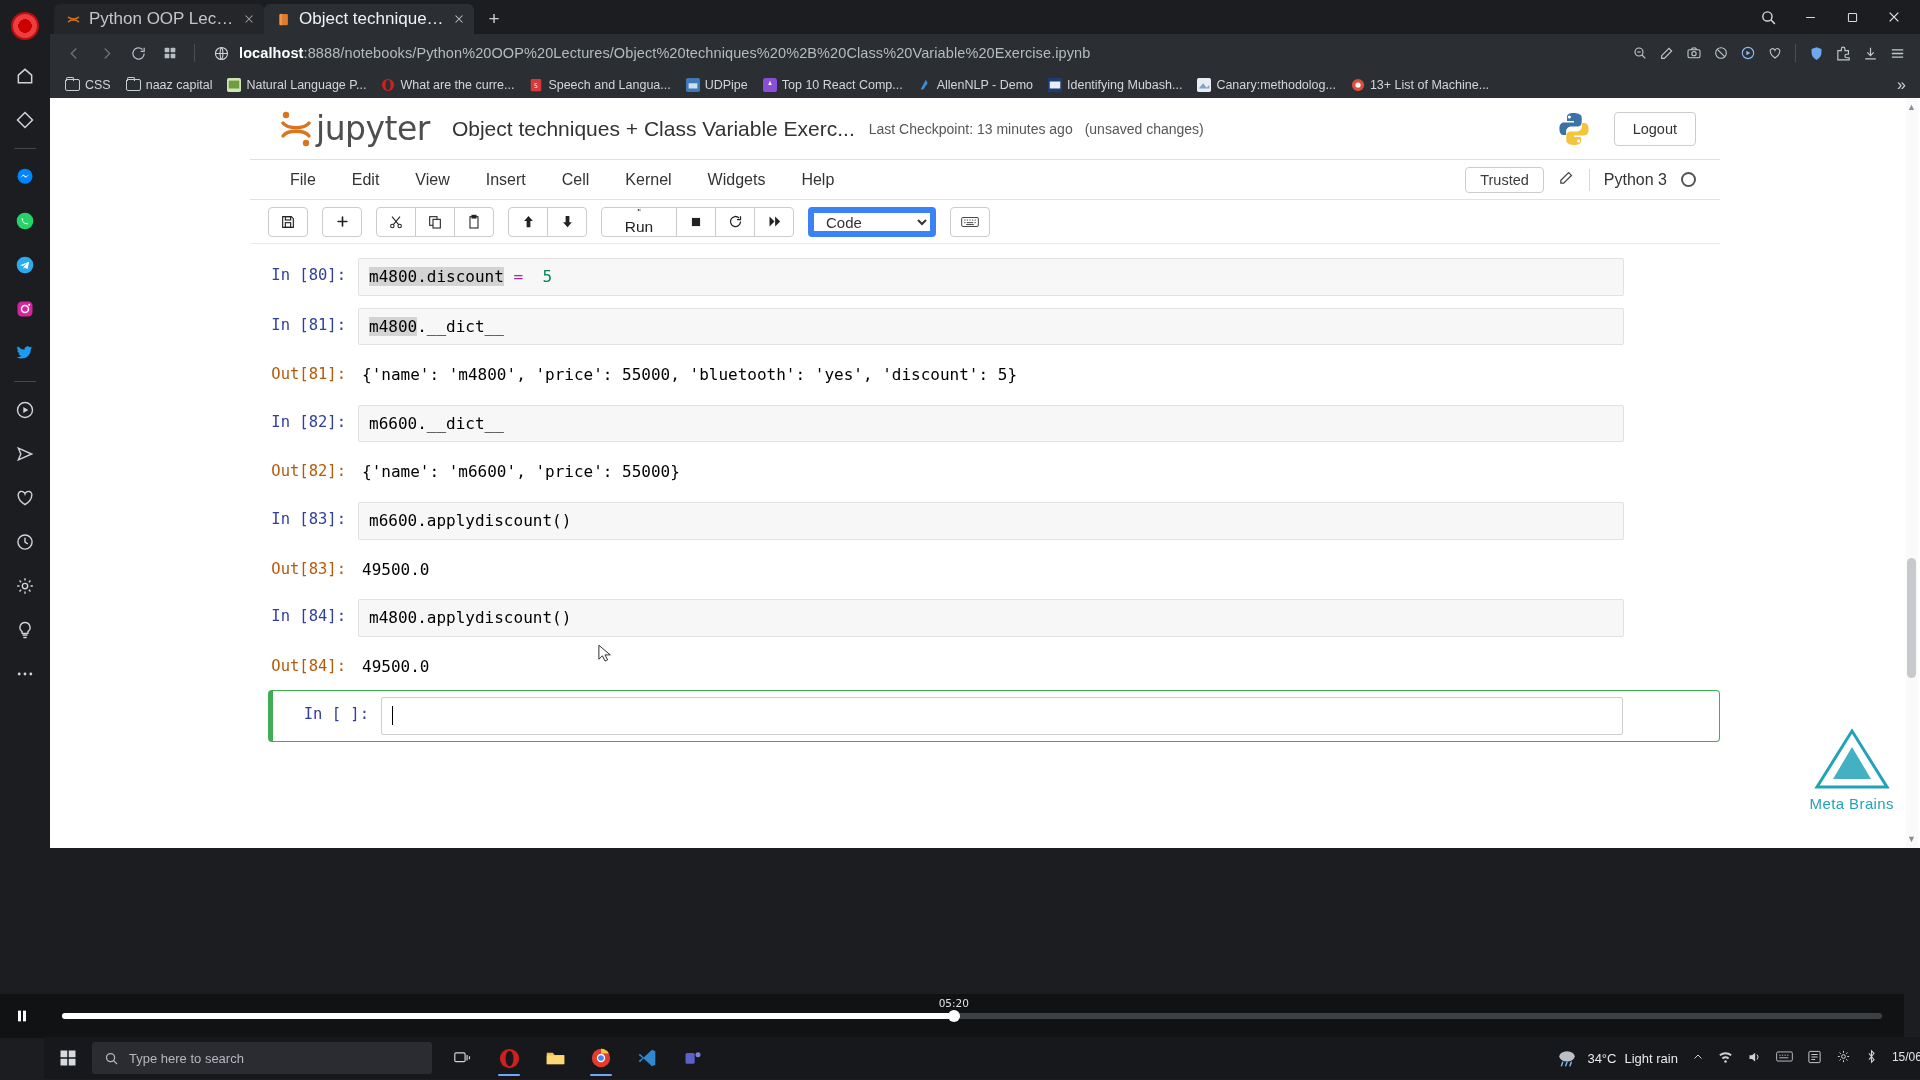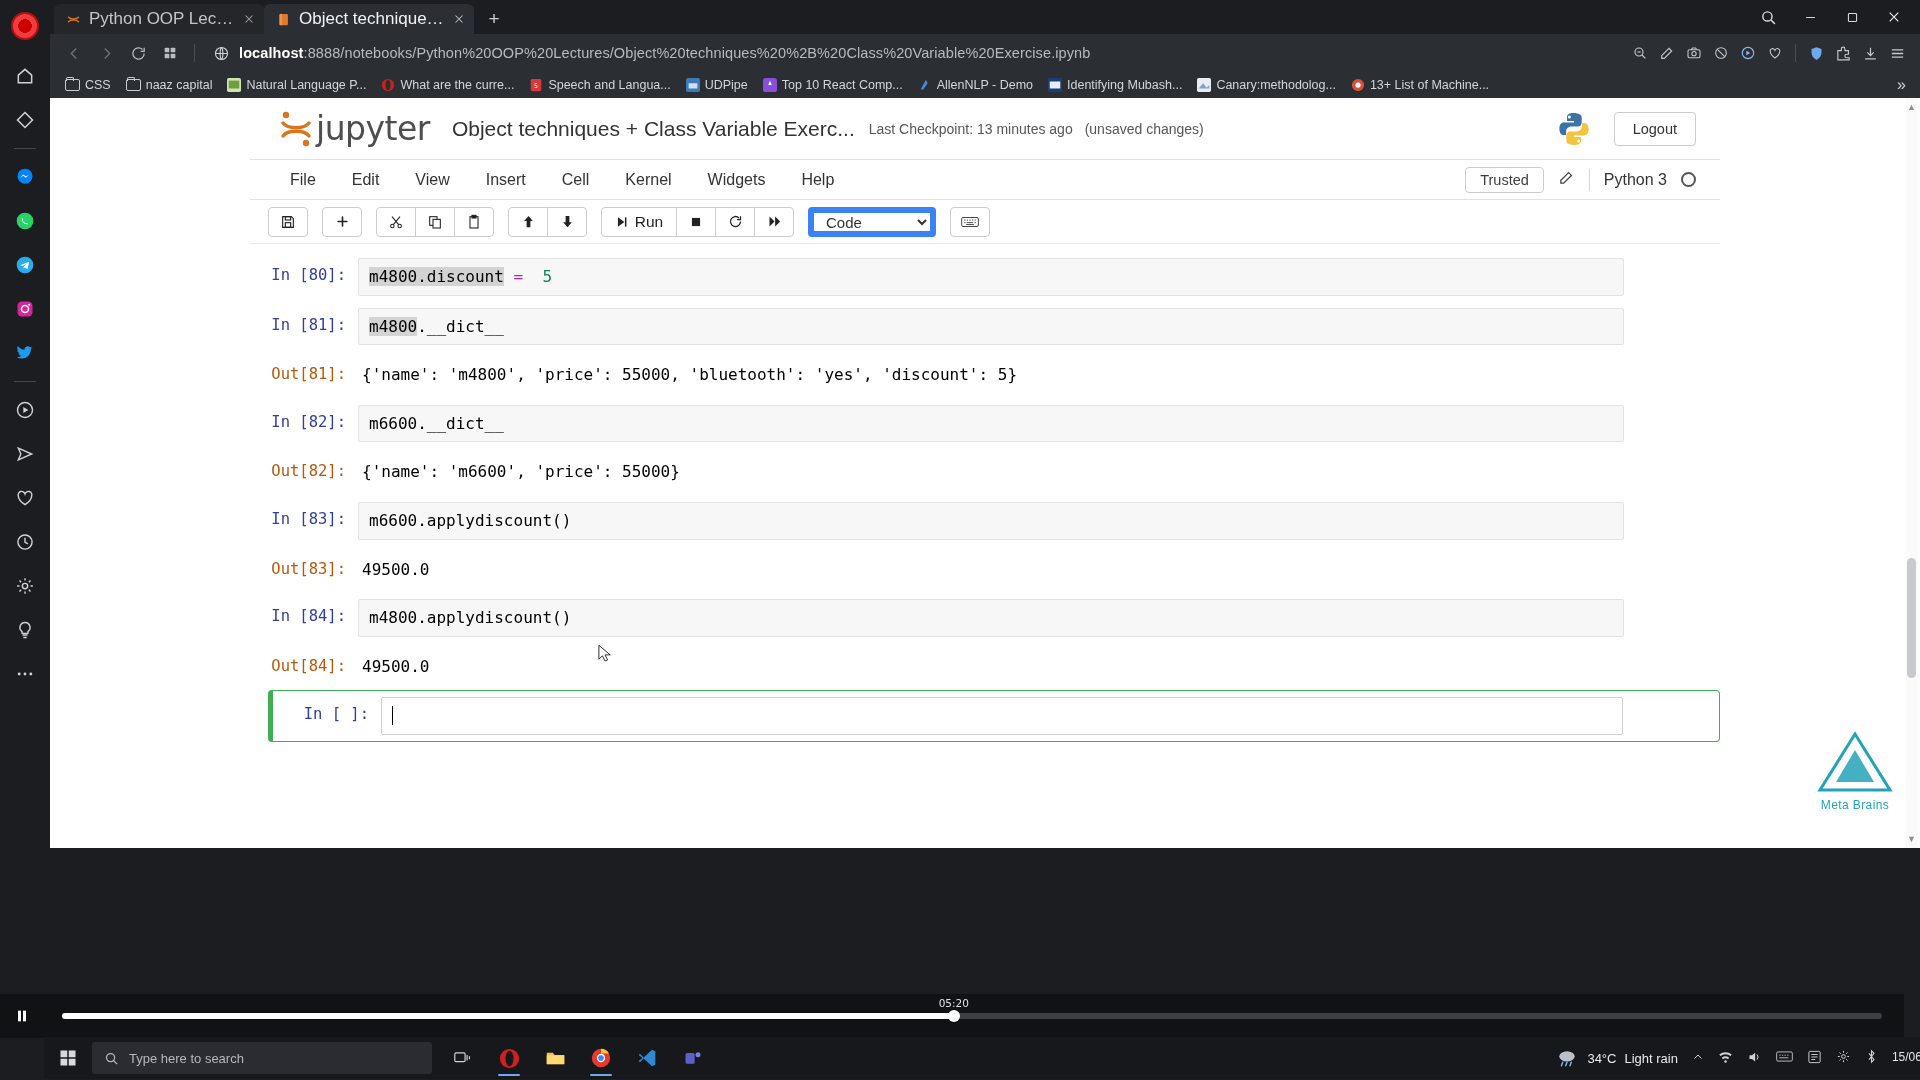--- a/index.html
+++ b/index.html
@@ -150,21 +150,21 @@
   .jp-toolbar {
     height: 44px; display: flex; align-items: center; gap: 0;
     border-bottom: 1px solid #eaeaea; padding-left: 18px; background: #fff;
   }
   .tb-group { display: flex; margin-right: 14px; }
   .tb-btn {
     min-width: 40px; height: 30px; border: 1px solid #ccc; background: #fff;
     display: flex; align-items: center; justify-content: center;
     font-size: 15px; color: #222; margin-left: -1px;
   }
-  .tb-group .tb-btn:first-child { border-radius: 4px 0 0 4px; margin-left: 0; }
+  .tb-group .tb-btn:first-child { border-radius: 4px 0 0 4px; margin-left: 0; flex-direction: column; }
   .tb-group .tb-btn:last-child { border-radius: 0 4px 4px 0; }
   .tb-group .tb-btn:only-child { border-radius: 4px; }
   .tb-run { min-width: 76px; gap: 6px; font-size: 15.5px; }
   .tb-select {
     height: 30px; width: 128px; border: 6px solid #3b82f6; border-radius: 4px;
     background: #fff; font-size: 15px; color: #333; padding: 0 8px;
     margin-right: 14px; font-family: "Liberation Sans", sans-serif;
   }
 
   .jp-notebook { padding: 8px 0 0 0; background: #fff; position: relative; }
@@ -218,21 +218,21 @@
     position: absolute; right: 2px; top: 460px; width: 9px; height: 120px;
     background: #c7c9cc; border-radius: 5px;
   }
   .scroll-arrow { position: absolute; right: 2px; color: #8a8d91; font-size: 9px; }
 
   
   .watermark {
     position: absolute; right: 26px; bottom: 36px;
     display: flex; flex-direction: column; align-items: center; gap: 4px;
   }
-  .wm-text { color: #23a3b8; font-size: 12px; letter-spacing: .4px; }
+  .wm-text { color: #23a3b8; font-size: 15px; letter-spacing: .4px; }
 
   
   .videobar {
     position: absolute; left: 0; bottom: 42px; width: 1904px; height: 44px;
     background: #111214; display: flex; align-items: center;
   }
   .vb-play {
     width: 44px; height: 44px; display: flex; align-items: center; justify-content: center;
     color: #fff; font-size: 15px;
   }

